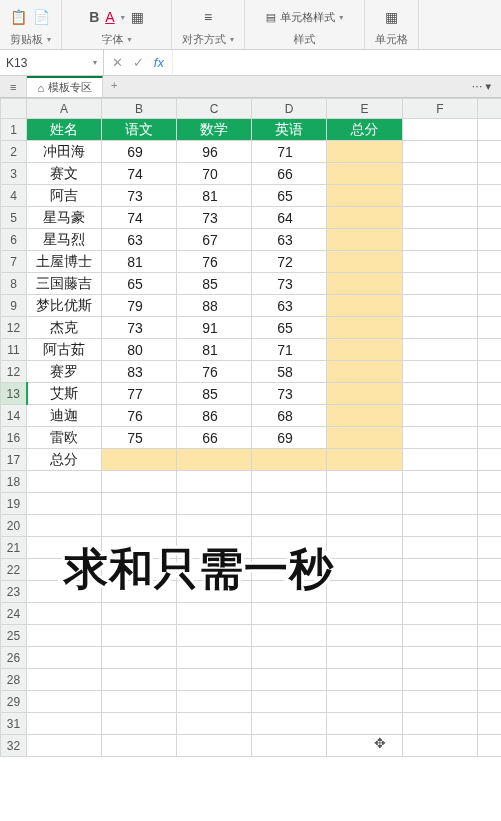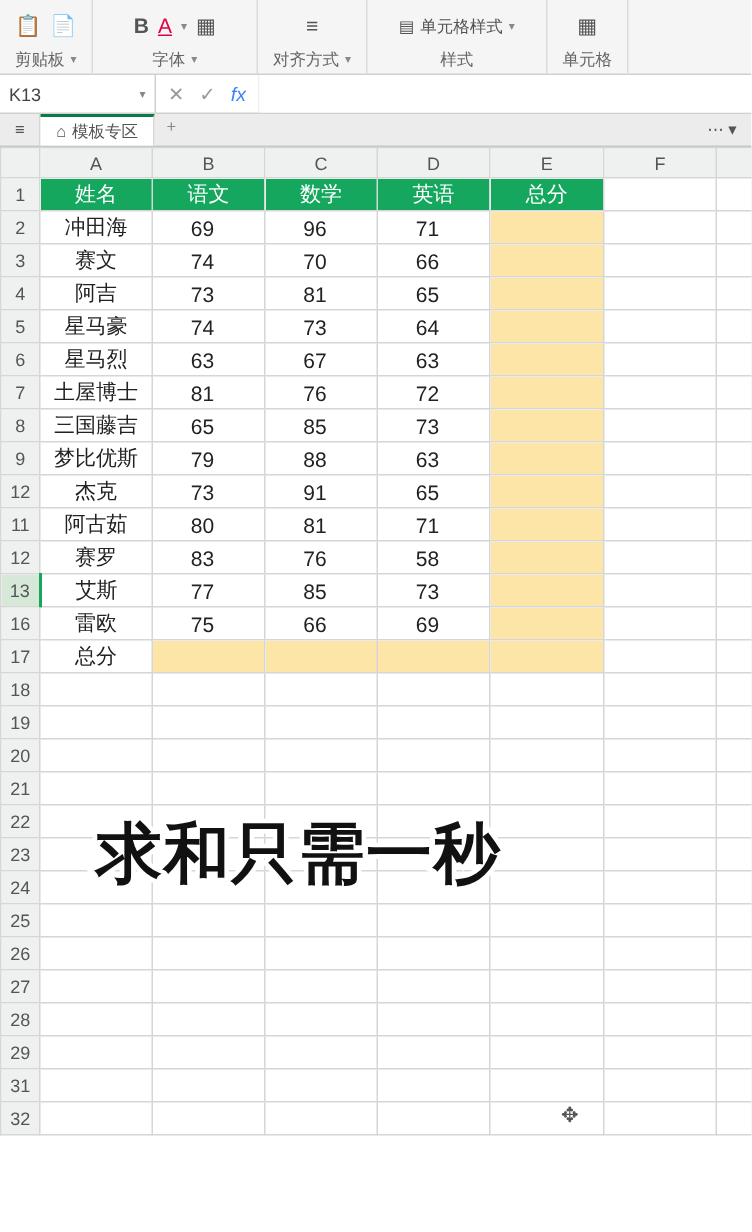--- a/index.html
+++ b/index.html
@@ -409,20 +409,30 @@
           <th class="row-head sel">13</th>
           <td class="name">艾斯</td>
           <td class="num">77</td>
           <td class="num">85</td>
           <td class="num">73</td>
           <td class="yellow"></td>
           <td></td>
           <td></td>
         </tr>
         <tr>
+          <th class="row-head">14</th>
+          <td class="name">迪迦</td>
+          <td class="num">76</td>
+          <td class="num">86</td>
+          <td class="num">68</td>
+          <td class="yellow"></td>
+          <td></td>
+          <td></td>
+        </tr>
+        <tr>
           <th class="row-head">16</th>
           <td class="name">雷欧</td>
           <td class="num">75</td>
           <td class="num">66</td>
           <td class="num">69</td>
           <td class="yellow"></td>
           <td></td>
           <td></td>
         </tr>
       </tbody>
@@ -523,30 +533,20 @@
           <th class="row-head">26</th>
           <td></td>
           <td></td>
           <td></td>
           <td></td>
           <td></td>
           <td></td>
           <td></td>
         </tr>
         <tr>
-          <th class="row-head">27</th>
-          <td></td>
-          <td></td>
-          <td></td>
-          <td></td>
-          <td></td>
-          <td></td>
-          <td></td>
-        </tr>
-        <tr>
           <th class="row-head">28</th>
           <td></td>
           <td></td>
           <td></td>
           <td></td>
           <td></td>
           <td></td>
           <td></td>
         </tr>
         <tr>

